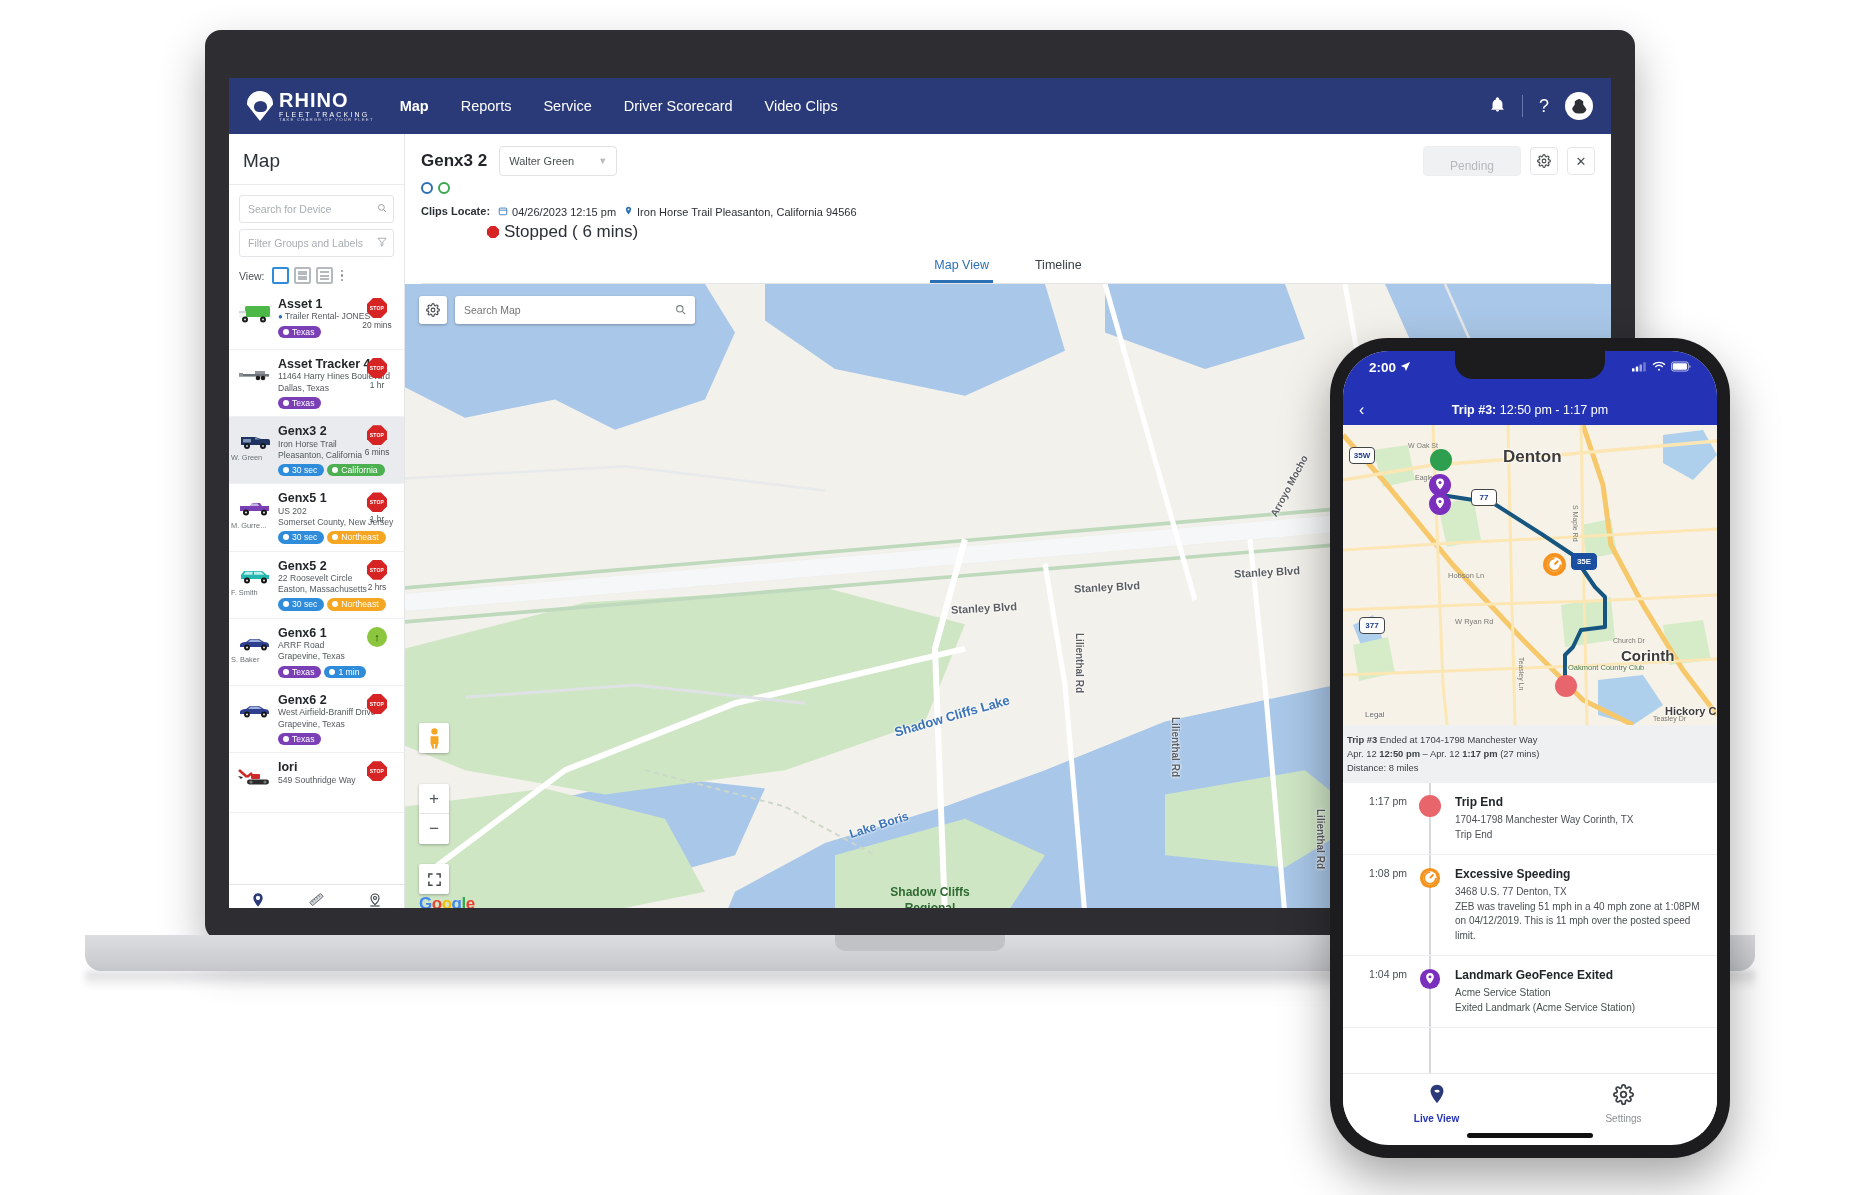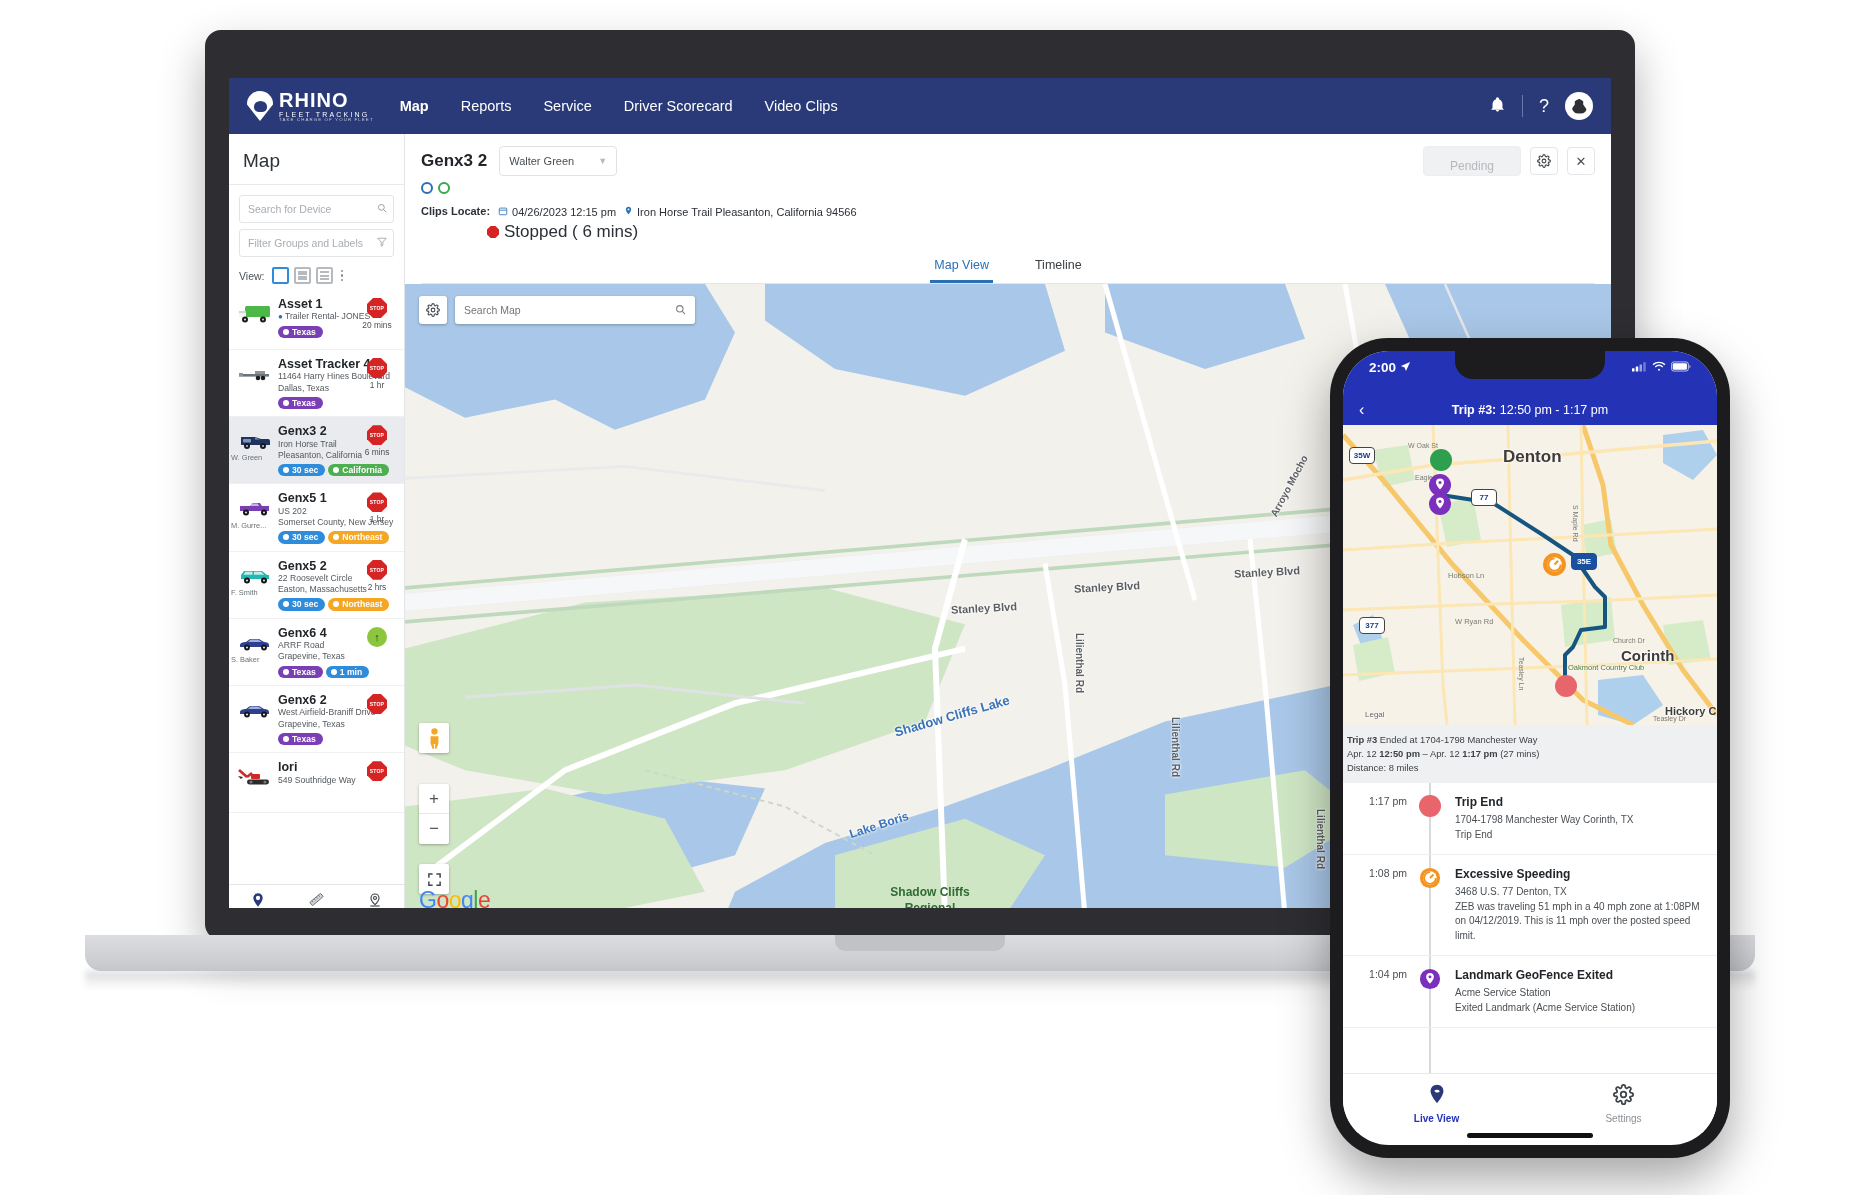--- a/index.html
+++ b/index.html
@@ -105,21 +105,21 @@
   }
   .dev.sel { background:#e9ebee; }
   .dev-row { display:flex; gap:5px; }
   .dev-ico { width:36px; flex:0 0 36px; position:relative; padding-top:7px;}
   .dev-main { flex:1; min-width:0; }
   .dev-name { font-size:12.5px; font-weight:bold; color:#22262a; line-height:1.15; }
   .dev-addr { font-size:8.6px; color:#53585d; line-height:1.3; }
   .dev-addr .pin { color:#2b6fb5; font-size:8px; }
   .dev-driver { font-size:7.4px; color:#6a7075; position:absolute; left:2px; bottom:21px; white-space:nowrap;}
   .tags { display:flex; gap:3px; margin-top:3px; flex-wrap:wrap;}
-  .tag { font-size:8.6px; color:#fff; border-radius:9px; padding:1px 7px 1.5px 5px; display:flex; align-items:center; gap:3px; white-space:nowrap; font-weight:bold;}
+  .tag { font-size:8.6px; color:#fff; border-radius:9px; padding:1px 7px 1.5px 5px; display:flex; align-items:center; gap:3px; white-space:nowrap; font-weight:normal;}
   .tag .dot { width:6px; height:6px; border-radius:50%; background:#fff; display:block;}
   .dev-status { position:absolute; right:7px; top:8px; text-align:center; width:40px;}
   .stopsign {
     width:20px; height:20px; background:#d62323; margin:0 auto;
     clip-path: polygon(30% 0,70% 0,100% 30%,100% 70%,70% 100%,30% 100%,0 70%,0 30%);
     display:flex; align-items:center; justify-content:center;
     font-size:5px; color:#fff; font-weight:bold; letter-spacing:.2px;
   }
   .movesign {
     width:20px; height:20px; background:#8cc63f; border-radius:50%; margin:0 auto;
@@ -190,21 +190,21 @@
   .zoomctl {
     position:absolute; left:14px; bottom:72px; width:30px; background:#fff; border-radius:2px;
     box-shadow:0 1px 3px rgba(0,0,0,.28);
   }
   .zoomctl div { height:30px; display:flex; align-items:center; justify-content:center; font-size:17px; color:#50555a; cursor:pointer;}
   .zoomctl div:first-child { border-bottom:1px solid #e6e6e6; }
   .fullscreen {
     position:absolute; left:14px; bottom:22px; width:30px; height:30px; background:#fff; border-radius:2px;
     box-shadow:0 1px 3px rgba(0,0,0,.28); display:flex; align-items:center; justify-content:center; cursor:pointer;
   }
-  .gwordmark { position:absolute; left:14px; bottom:2px; font-size:23px; font-weight:normal; letter-spacing:-.5px;}
+  .gwordmark { position:absolute; left:14px; bottom:2px; font-size:17px; font-weight:bold; letter-spacing:-.5px;}
   .gwordmark span:nth-child(1){color:#4285F4}.gwordmark span:nth-child(2){color:#EA4335}
   .gwordmark span:nth-child(3){color:#FBBC05}.gwordmark span:nth-child(4){color:#4285F4}
   .gwordmark span:nth-child(5){color:#34A853}.gwordmark span:nth-child(6){color:#EA4335}
   .kbshort { position:absolute; right:8px; bottom:6px; font-size:9px; color:#55595d;}
 
   .mk-label {
     position:absolute; left:988px; top:498px; background:#3c4043; color:#fff;
     border-radius:14px; padding:4px 10px; font-size:9.5px; line-height:1.25; text-align:center;
     box-shadow:0 1px 3px rgba(0,0,0,.35);
   }
@@ -471,21 +471,21 @@
                   <div class="dev-row">
        <div class="dev-ico"><svg width="36" height="20" viewBox="0 0 36 20">
                         <path d="M3 12c0-2 3-3 6-3l4-3h9l5 3c3 0 5 1 5 3v2H3z" fill="#2e3f8f"></path>
                         <path d="M13.6 6.6h7.6l3.6 2.4H11z" fill="#9fb0dd"></path>
                         <circle cx="10" cy="14.5" r="2.9" fill="#151515"></circle>
                         <circle cx="27" cy="14.5" r="2.9" fill="#151515"></circle>
                         <circle cx="10" cy="14.5" r="1.1" fill="#d8dce0"></circle>
                         <circle cx="27" cy="14.5" r="1.1" fill="#d8dce0"></circle>
                       </svg></div>
        <div class="dev-main">
-         <div class="dev-name">Genx6 4</div>
+         <div class="dev-name">Genx6 1</div>
          <div class="dev-addr">ARRF Road</div>
          <div class="dev-addr">Grapevine, Texas</div>
          <div class="tags">
                         <span class="tag" style="background:#7b3fb5"><span class="dot"></span>Texas</span>
                         <span class="tag" style="background:#2f8cdb"><span class="dot"></span>1 min</span>
                       </div>
        </div>
      </div>
      <div class="dev-driver">S. Baker</div>
      <div class="dev-status">

